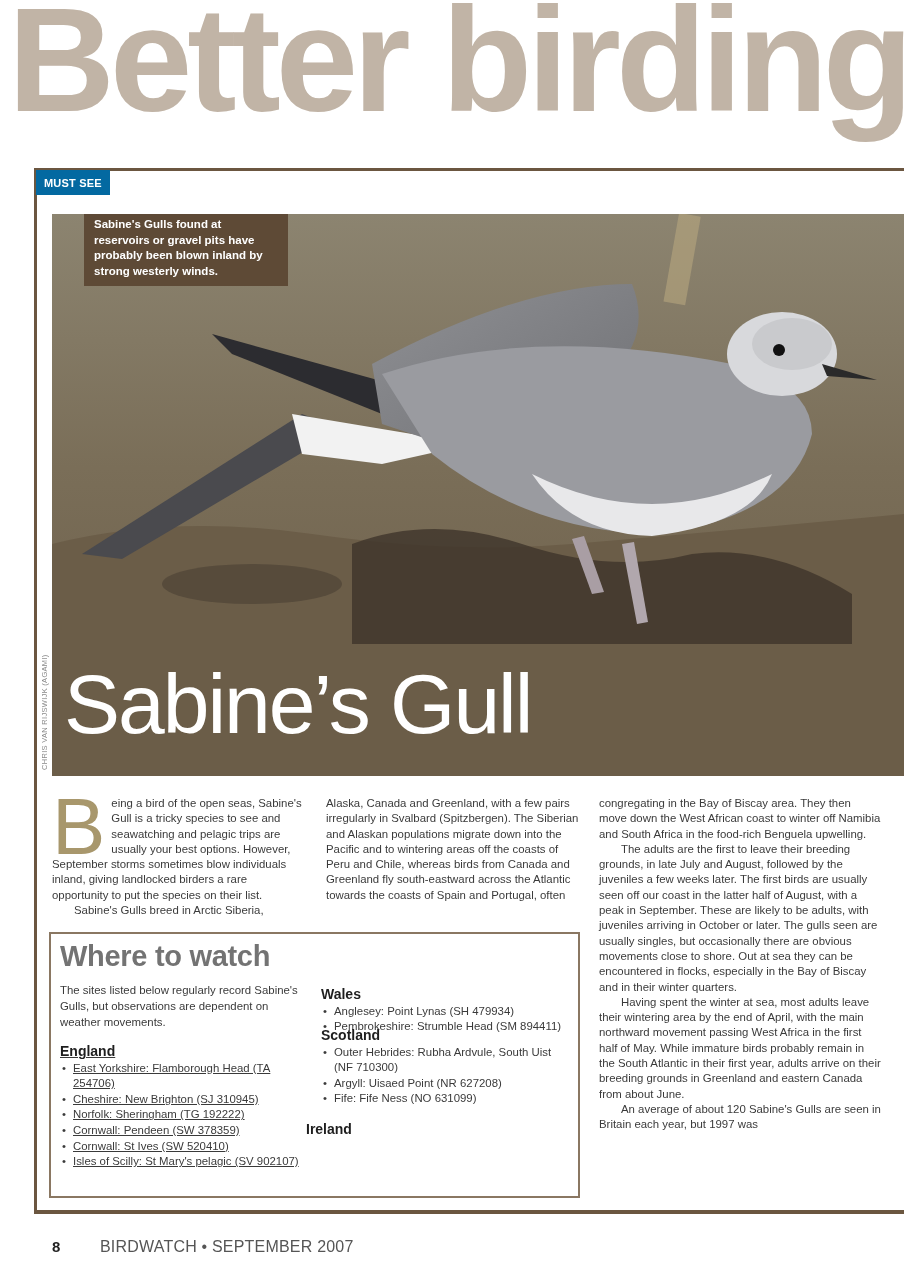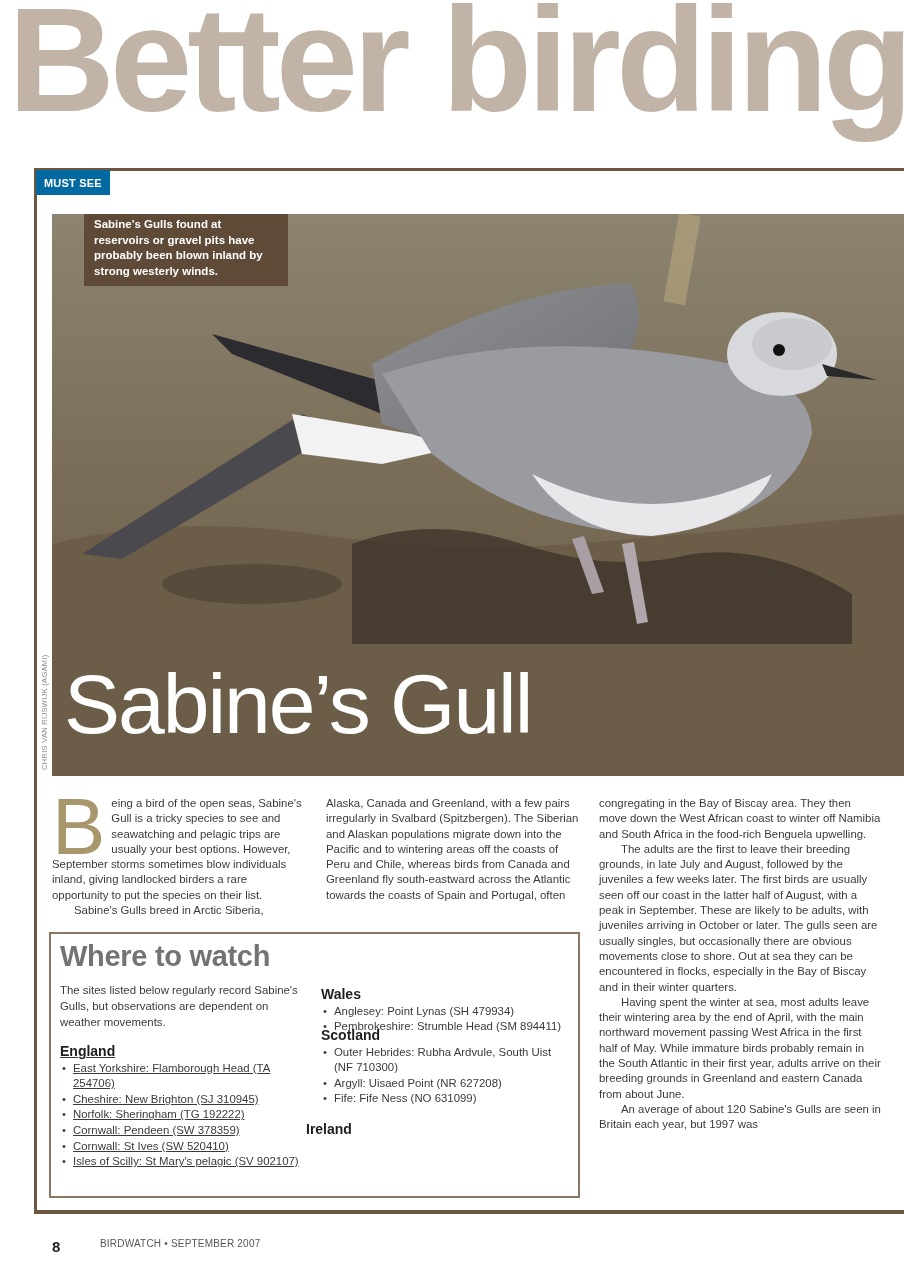--- a/index.html
+++ b/index.html
@@ -61,21 +61,21 @@
     position: absolute; left: 60px; top: 940px; font-size: 29px; font-weight: bold; color: #737373;
     letter-spacing: -0.3px; white-space: nowrap;
   }
   .box-intro { position: absolute; left: 60px; top: 982px; width: 240px; font-size: 11.4px; line-height: 16px; color: #3a3a3a; }
   .region { position: absolute; font-size: 11.4px; line-height: 15.6px; color: #3a3a3a; }
   .region h3 { margin: 0 0 1px 0; font-size: 14px; font-weight: bold; color: #1e1e1e; }
   .region ul { margin: 0; padding: 0; list-style: none; }
   .region li { position: relative; padding-left: 13px; }
   .region li::before { content: "•"; position: absolute; left: 2px; top: 0; }
   .footer-num { position: absolute; left: 52px; top: 1238px; font-size: 15px; color: #222; font-weight: bold; }
-  .footer-text { position: absolute; left: 100px; top: 1238px; font-size: 10px; color: #555; letter-spacing: 0.2px; white-space: nowrap; }
+  .footer-text { position: absolute; left: 100px; top: 1238px; font-size: 16px; color: #555; letter-spacing: 0.2px; white-space: nowrap; }
 </style>
 </head>
 <body>
 
 <div class="headline">Better birding</div>
 
 <div class="frame"></div>
 <div class="tag">MUST SEE</div>
 
 <div class="photo">

